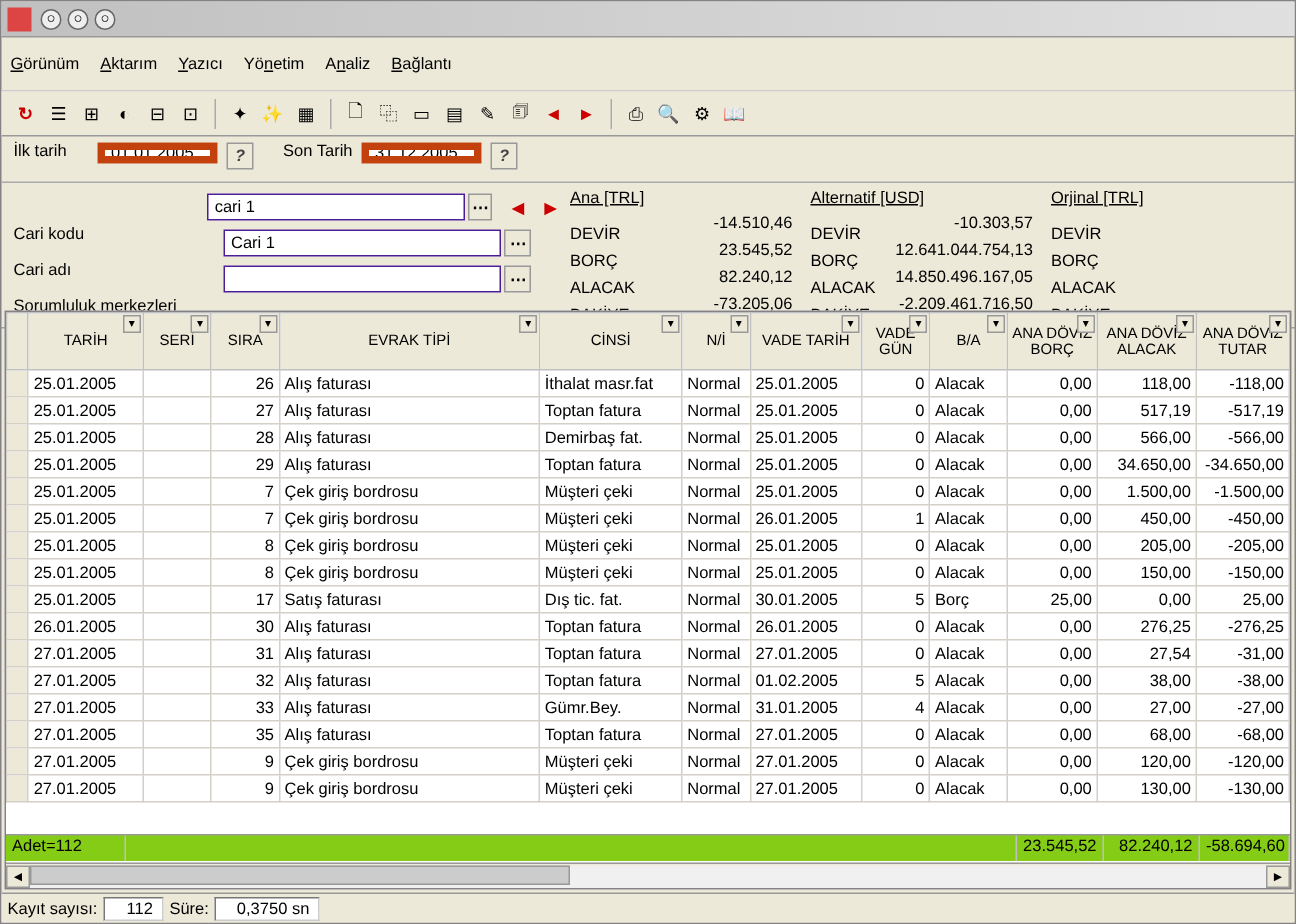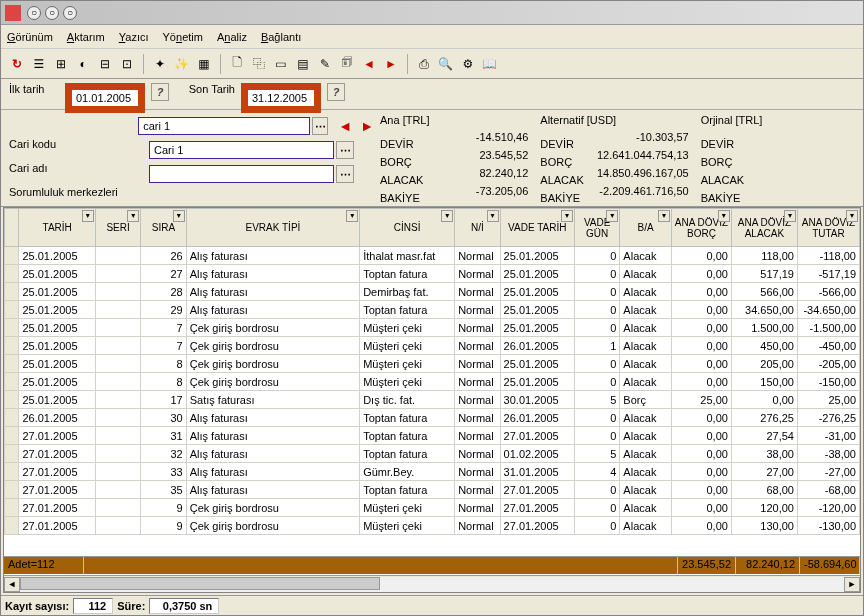--- a/index.html
+++ b/index.html
@@ -3,60 +3,60 @@
 <meta charset="utf-8">
 <style>
   * { box-sizing: border-box; }
   body { margin: 0; font-family: Tahoma, Arial, sans-serif; font-size: 11px; background: #ece9d8; overflow: hidden; }
   .window { width: 864px; height: 616px; background: #ece9d8; border: 1px solid #848284; position: relative; }
   .titlebar { height: 24px; background: linear-gradient(to right, #c0c0c0, #e0e0e0); display: flex; align-items: center; padding: 0 4px; border-bottom: 1px solid #999; }
   .titlebar .app-icon { width: 16px; height: 16px; background: #d44; margin-right: 6px; }
   .titlebar .title { font-weight: bold; color: #333; flex: 1; }
   .titlebar .win-btns { display: flex; gap: 4px; }
   .titlebar .win-btns span { width: 14px; height: 14px; border: 1px solid #666; border-radius: 50%; display: inline-flex; align-items: center; justify-content: center; font-size: 10px; cursor: pointer; background: #eee; }
-  .menubar { height: 24px; display: flex; align-items: center; padding: 0 6px; gap: 14px; border-bottom: 1px solid #ccc; }
+  .menubar { height: 36px; display: flex; align-items: center; padding: 0 6px; gap: 14px; border-bottom: 1px solid #ccc; }
   .menubar span { cursor: pointer; }
   .menubar span u { text-decoration: underline; }
   .toolbar { height: 30px; display: flex; align-items: center; padding: 2px 6px; gap: 2px; border-bottom: 1px solid #999; background: #ece9d8; }
   .toolbar .tb { width: 20px; height: 20px; border: 1px solid transparent; display: inline-flex; align-items: center; justify-content: center; cursor: pointer; font-size: 12px; }
   .toolbar .sep { width: 1px; height: 20px; background: #aaa; margin: 0 4px; }
   .filter-row { height: 30px; display: flex; align-items: flex-start; padding: 4px 8px; gap: 6px; }
   .filter-row label { width: 50px; }
   .filter-row .lbl2 { width: 60px; text-align: right; }
-  .filter-row input[type=text] { height: 30px; border: 7px solid #c2410c; padding: 1px 4px; font-family: inherit; font-size: 11px; }
+  .filter-row input[type=text] { height: 14px; border: 5px solid #c2410c; padding: 1px 4px; font-family: inherit; font-size: 11px; }
   .filter-row .help { width: 18px; height: 18px; border: 1px solid #999; background: #ece9d8; cursor: pointer; display: inline-flex; align-items: center; justify-content: center; font-style: italic; font-weight: bold; color: #444; }
   hr.sep-line { margin: 0; border: none; border-top: 1px solid #aaa; }
   .form-area { display: flex; padding: 4px 8px 6px 8px; border-bottom: 1px solid #999; }
   .form-left { width: 365px; }
   .form-left .frow { display: flex; align-items: center; height: 24px; }
   .form-left .frow label { width: 140px; margin-top: 35px; }
   .form-left .frow input { width: 185px; height: 18px; border: 1px solid #4c1d95; padding: 1px 4px; font-family: inherit; font-size: 11px; }
   .form-left .frow .lookup { width: 18px; height: 18px; border: 1px solid #999; background: #ece9d8; cursor: pointer; display: inline-flex; align-items: center; justify-content: center; margin-left: 2px; font-weight: bold; letter-spacing: -1px; }
   .form-left .nav-arrows { display: inline-flex; gap: 8px; margin-left: 10px; }
   .form-left .nav-arrows span { font-size: 14px; cursor: pointer; font-weight: bold; }
   .summary { flex: 1; display: flex; }
   .summary .col { flex: 1; padding: 0 6px; }
-  .summary .col .hdr { font-size: 11px; margin-bottom: 2px; }
+  .summary .col .hdr { font-size: 11px; text-decoration: underline; margin-bottom: 2px; }
   .summary .col .line { display: flex; justify-content: space-between; height: 18px; align-items: center; }
   .summary .col .line .lbl { color: #000; cursor: pointer; margin-top: 14px; }
   .summary .col .line .val { text-align: left; }
   .grid-wrap { position: absolute; top: 206px; left: 2px; right: 2px; bottom: 22px; border: 1px solid #848284; background: #fff; }
   .grid { width: 100%; border-collapse: collapse; table-layout: fixed; }
   .grid th { background: #ece9d8; border: 1px solid #c0c0c0; height: 38px; font-weight: normal; font-size: 10px; position: relative; padding: 2px; }
   .grid th .sort { position: absolute; right: 1px; top: 1px; width: 12px; height: 12px; border: 1px solid #999; background: #ece9d8; font-size: 8px; line-height: 10px; text-align: center; cursor: pointer; }
   .grid td { border: 1px solid #d4d0c8; height: 18px; padding: 0 3px; white-space: nowrap; overflow: hidden; font-size: 11px; }
   .grid td.r { text-align: right; }
   .grid .rowhdr { background: #ece9d8; width: 14px; }
-  .footer-row { position: absolute; left: 0; right: 0; bottom: 18px; height: 18px; display: flex; background: #a16207; border-top: 1px solid #999; font-size: 11px; }
+  .footer-row { position: absolute; left: 0; right: 0; bottom: 18px; height: 18px; display: flex; background: #84cc16; border-top: 1px solid #999; font-size: 11px; }
   .footer-row .cell { border-right: 1px solid #c0c0c0; padding: 1px 4px; }
   .scroll-h { position: absolute; left: 0; right: 0; bottom: 0; height: 17px; background: #ece9d8; border-top: 1px solid #999; display: flex; align-items: center; }
   .scroll-h .btn { width: 16px; height: 15px; border: 1px solid #999; background: #ece9d8; display: flex; align-items: center; justify-content: center; font-size: 9px; cursor: pointer; }
   .scroll-h .track { flex: 1; height: 15px; background: #f0f0f0; position: relative; }
   .scroll-h .thumb { position: absolute; left: 0; width: 360px; height: 13px; background: #ccc; border: 1px solid #999; top: 0; }
-  .status { position: absolute; left: 0; right: 0; bottom: 0; height: 20px; background: #ece9d8; border-top: 1px solid #999; display: flex; align-items: center; font-size: 11px; padding: 0 4px; gap: 4px; font-weight: bold; }
+  .status { position: absolute; left: 0; right: 0; bottom: 0; height: 20px; background: #ece9d8; border-top: 1px solid #999; display: flex; align-items: center; font-size: 11px; padding: 0 4px; gap: 4px; }
   .status .box { border: 1px inset #ccc; padding: 1px 6px; background: #fff; min-width: 40px; text-align: right; }
 </style>
 </head>
 <body>
 
 <div class="window">
   <div class="titlebar">
     <div class="app-icon"></div>
     <div class="win-btns">
       <span>○</span>

